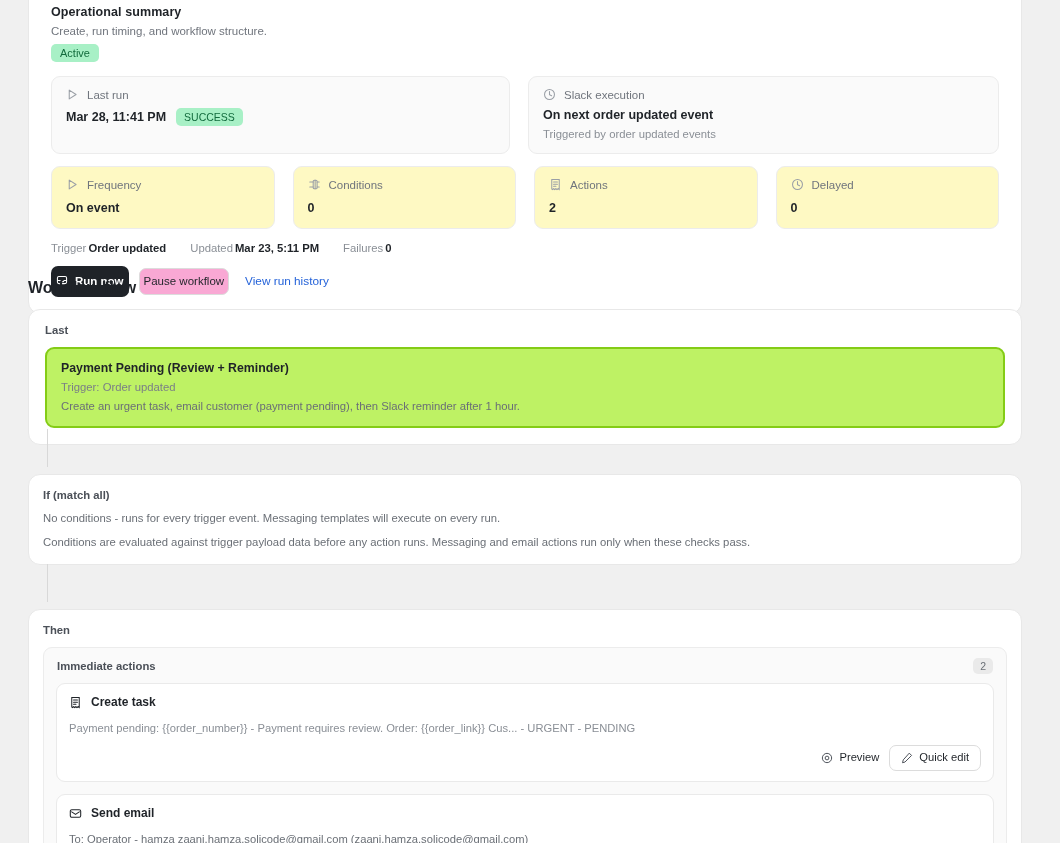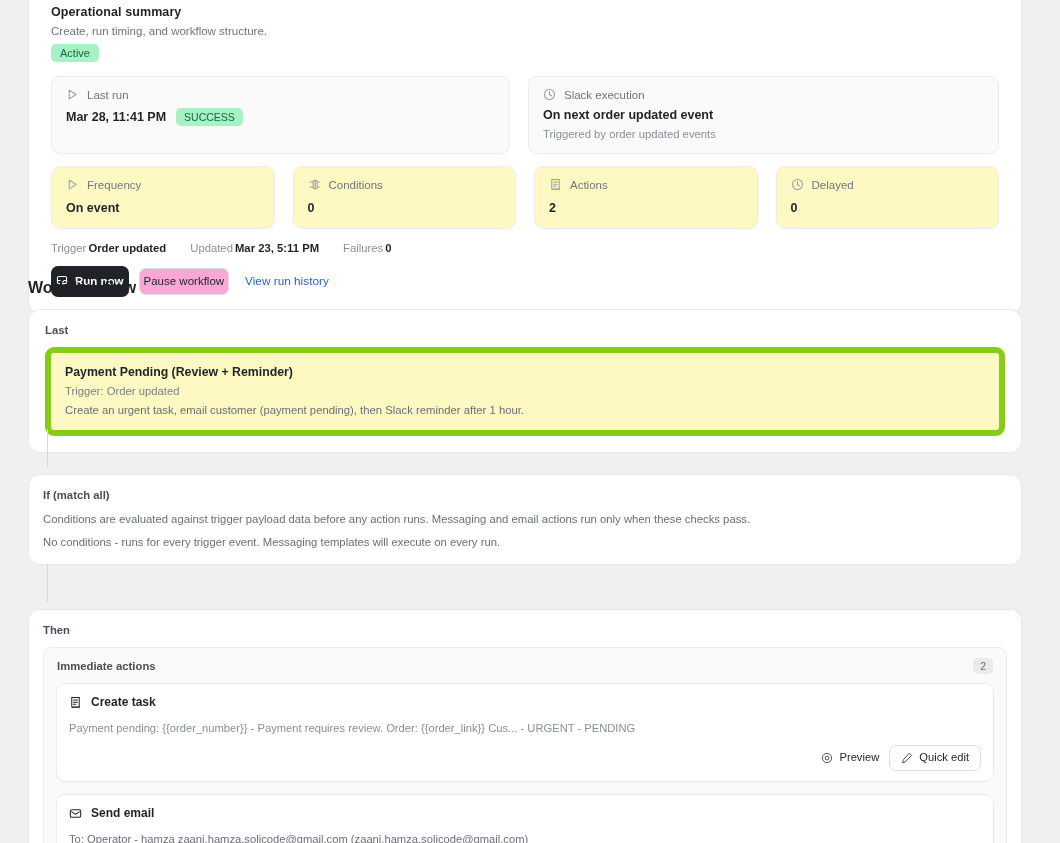--- a/index.html
+++ b/index.html
@@ -83,21 +83,21 @@
   }
   .flow-label { font-size: 11.3px; font-weight: bold; color: #4b5058; }
   .connector {
     position: absolute; left: 47px; width: 1px; background: #d8d8d8;
   }
 
   
   #card-when { top: 309px; padding: 14px 16px 16px 16px; }
   .inner-box {
     margin-top: 11px;
-    background: #fef9c3; border: 6px solid #84cc16; border-radius: 9px;
+    background: #bef264; border: 2px solid #84cc16; border-radius: 9px;
     padding: 12px 14px 14px 14px;
   }
   .when-name { font-size: 12.3px; font-weight: bold; color: #1f2328; }
   .when-trigger { font-size: 11.3px; color: #7a7f86; margin-top: 6px; }
   .when-desc { font-size: 11.3px; color: #6a6f76; margin-top: 7px; }
 
   
   #card-if { top: 474px; padding: 14px 14px 16px 14px; }
   .if-text { font-size: 11.3px; color: #6a6f76; margin-top: 12px; }
   .if-text.second { margin-top: 11px; }
@@ -273,22 +273,22 @@
       <div class="when-name">Payment Pending (Review + Reminder)</div>
       <div class="when-trigger">Trigger: Order updated</div>
       <div class="when-desc">Create an urgent task, email customer (payment pending), then Slack reminder after 1 hour.</div>
     </div>
   </div>
 
   <div class="connector" style="top:429px; height:38px;"></div>
 
   <div class="flow-card" id="card-if">
     <div class="flow-label">If (match all)</div>
+    <div class="if-text second">No conditions - runs for every trigger event. Messaging templates will execute on every run.</div>
     <div class="if-text">Conditions are evaluated against trigger payload data before any action runs. Messaging and email actions run only when these checks pass.</div>
-    <div class="if-text second">No conditions - runs for every trigger event. Messaging templates will execute on every run.</div>
   </div>
 
   <div class="connector" style="top:564px; height:38px;"></div>
 
   <div class="flow-card" id="card-then">
     <div class="flow-label">Then</div>
 
     <div class="group-box">
       <div class="group-head">
         <span class="group-head-label">Immediate actions</span>

